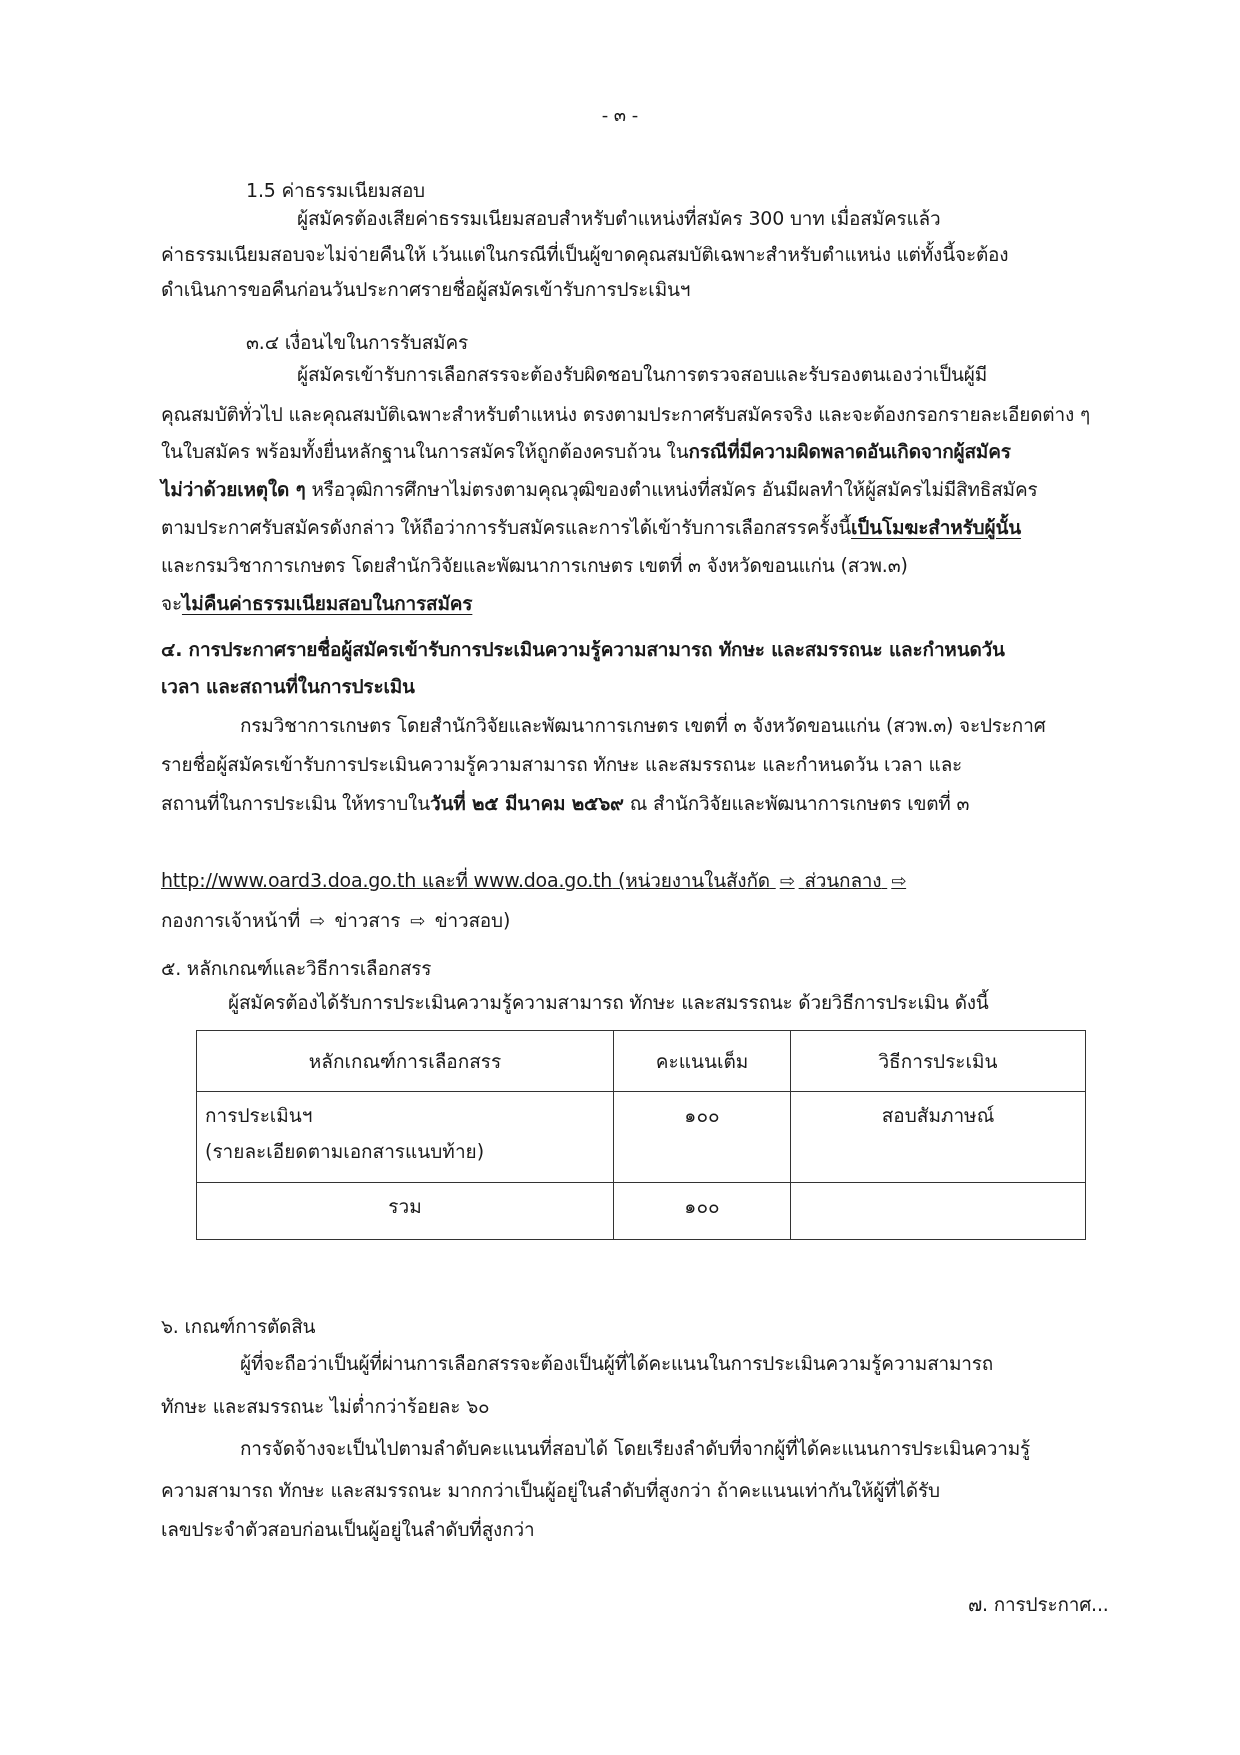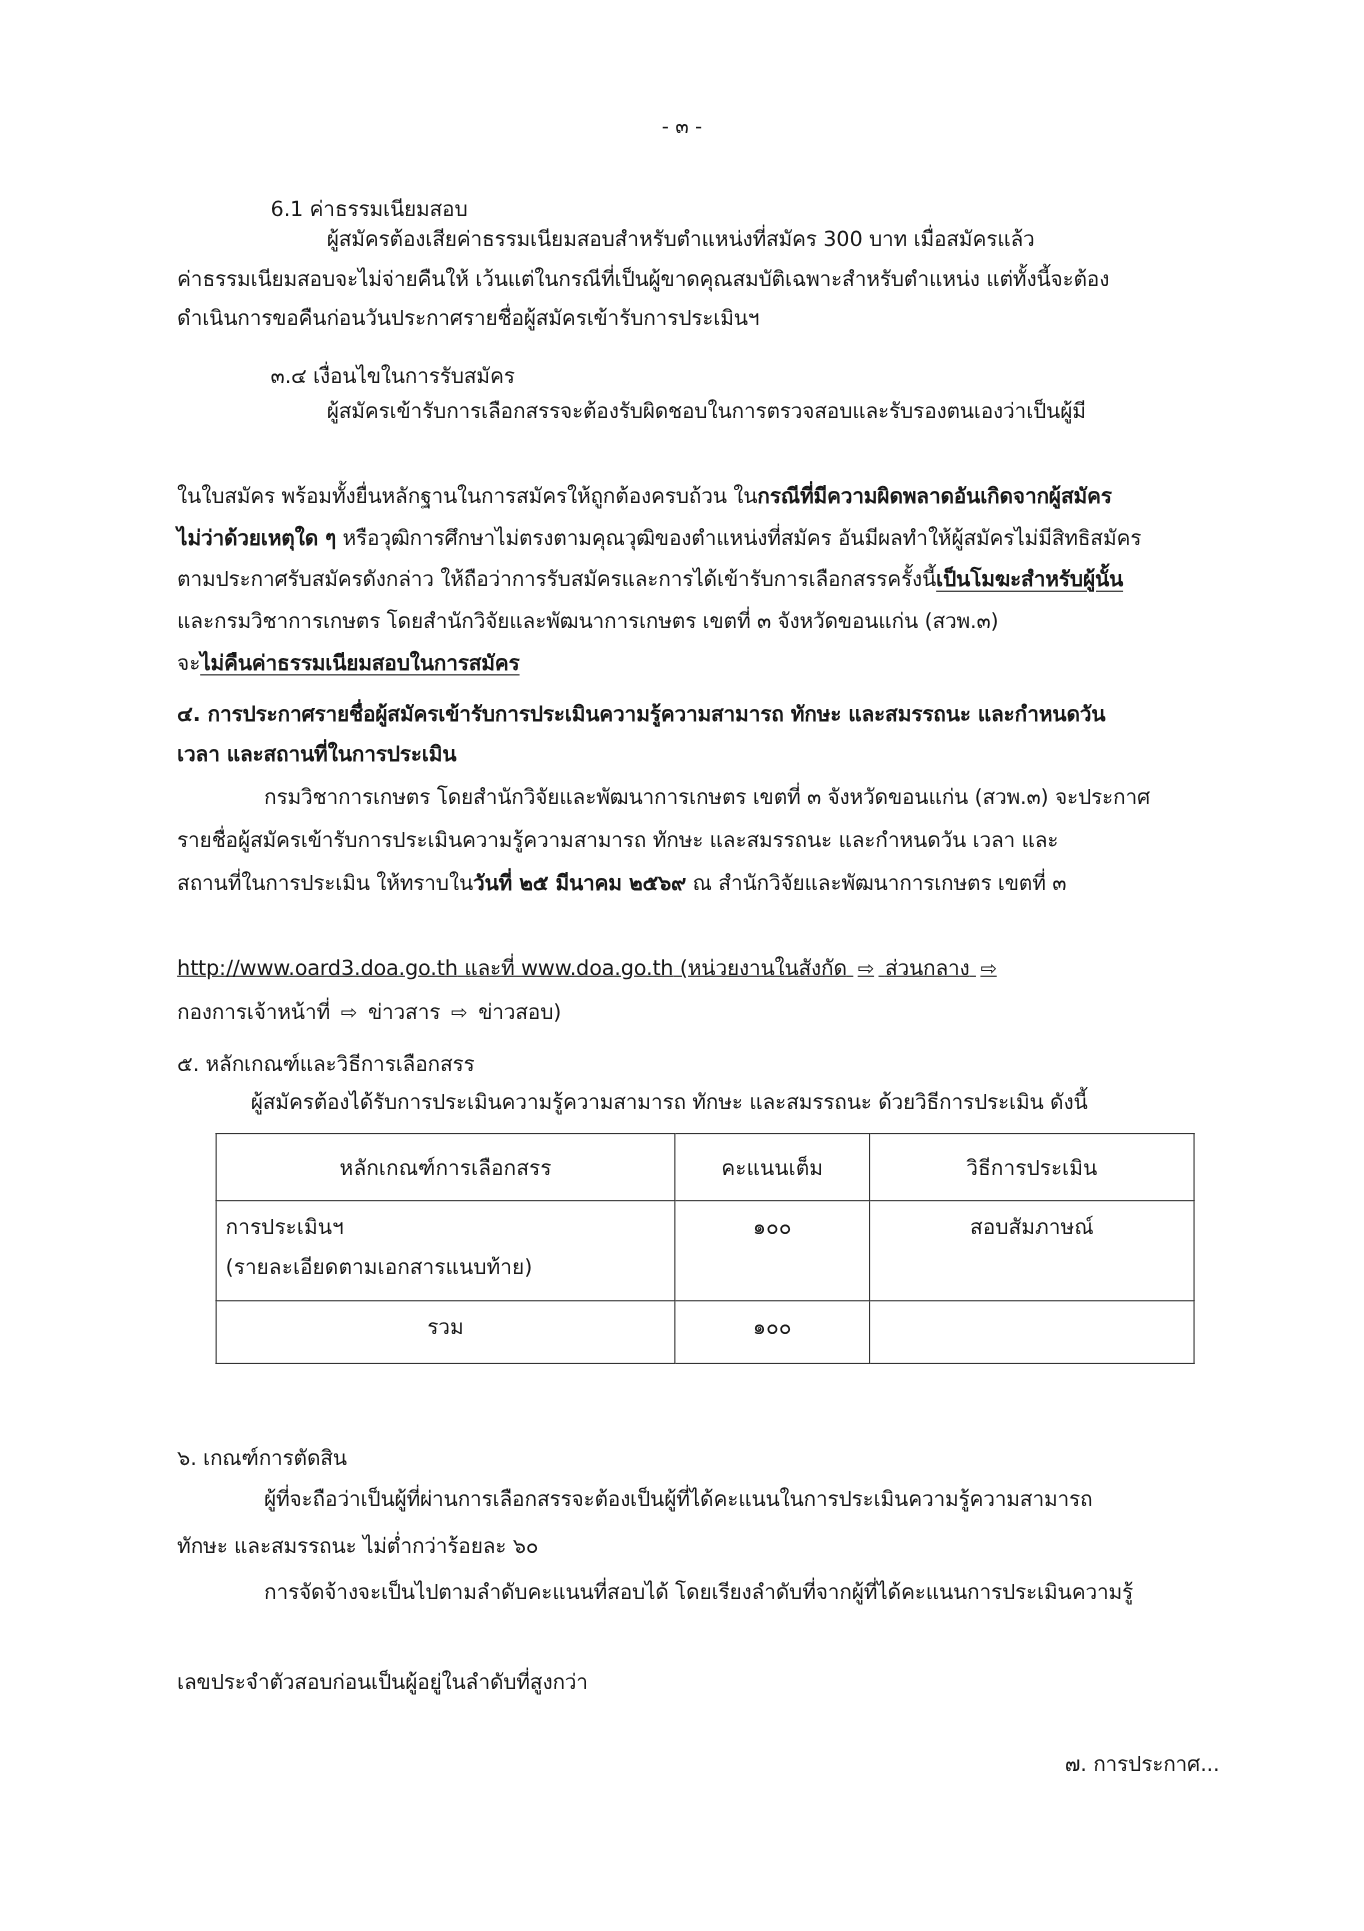--- a/index.html
+++ b/index.html
@@ -33,27 +33,28 @@
   .row-total td { height: 40px; }
   .arrow { font-size: 18px; padding: 0 4px; }
 </style>
 </head>
 <body>
 
 <div class="page">
 
   <div class="pageno">- ๓ -</div>
 
-  <div class="line" style="left:246px; top:176px;">6.1 ค่าธรรมเนียมสอบ</div>
+  <div class="line" style="left:246px; top:176px;">1.5 ค่าธรรมเนียมสอบ</div>
   <div class="line" style="left:297px; top:204px;">ผู้สมัครต้องเสียค่าธรรมเนียมสอบสำหรับตำแหน่งที่สมัคร 300 บาท  เมื่อสมัครแล้ว</div>
   <div class="line" style="left:161px; top:240px;">ค่าธรรมเนียมสอบจะไม่จ่ายคืนให้  เว้นแต่ในกรณีที่เป็นผู้ขาดคุณสมบัติเฉพาะสำหรับตำแหน่ง แต่ทั้งนี้จะต้อง</div>
   <div class="line" style="left:161px; top:275px;">ดำเนินการขอคืนก่อนวันประกาศรายชื่อผู้สมัครเข้ารับการประเมินฯ</div>
 
   <div class="line" style="left:246px; top:328px;">๓.๔ เงื่อนไขในการรับสมัคร</div>
   <div class="line" style="left:297px; top:360px;">ผู้สมัครเข้ารับการเลือกสรรจะต้องรับผิดชอบในการตรวจสอบและรับรองตนเองว่าเป็นผู้มี</div>
+  <div class="line" style="left:161px; top:400px;">คุณสมบัติทั่วไป และคุณสมบัติเฉพาะสำหรับตำแหน่ง ตรงตามประกาศรับสมัครจริง และจะต้องกรอกรายละเอียดต่าง ๆ</div>
   <div class="line" style="left:161px; top:437px;">
     <span>ในใบสมัคร พร้อมทั้งยื่นหลักฐานในการสมัครให้ถูกต้องครบถ้วน ใน</span><span class="bold">กรณีที่มีความผิดพลาดอันเกิดจากผู้สมัคร</span>
   </div>
   <div class="line" style="left:161px; top:475px;">
     <span class="bold">ไม่ว่าด้วยเหตุใด ๆ</span><span> หรือวุฒิการศึกษาไม่ตรงตามคุณวุฒิของตำแหน่งที่สมัคร อันมีผลทำให้ผู้สมัครไม่มีสิทธิสมัคร</span>
   </div>
   <div class="line" style="left:161px; top:513px;">
     <span>ตามประกาศรับสมัครดังกล่าว ให้ถือว่าการรับสมัครและการได้เข้ารับการเลือกสรรครั้งนี้</span><span class="bold u">เป็นโมฆะสำหรับผู้นั้น</span>
   </div>
   <div class="line" style="left:161px; top:551px;">และกรมวิชาการเกษตร โดยสำนักวิจัยและพัฒนาการเกษตร เขตที่ ๓ จังหวัดขอนแก่น (สวพ.๓)</div>
@@ -105,16 +106,17 @@
       <td class="c2">๑๐๐</td>
       <td class="c3"></td>
     </tr>
   </tbody>
     </table>
 
   <div class="line" style="left:161px; top:1312px;">๖. เกณฑ์การตัดสิน</div>
   <div class="line" style="left:240px; top:1349px;">ผู้ที่จะถือว่าเป็นผู้ที่ผ่านการเลือกสรรจะต้องเป็นผู้ที่ได้คะแนนในการประเมินความรู้ความสามารถ</div>
   <div class="line" style="left:161px; top:1392px;">ทักษะ และสมรรถนะ ไม่ต่ำกว่าร้อยละ ๖๐</div>
   <div class="line" style="left:240px; top:1434px;">การจัดจ้างจะเป็นไปตามลำดับคะแนนที่สอบได้ โดยเรียงลำดับที่จากผู้ที่ได้คะแนนการประเมินความรู้</div>
+  <div class="line" style="left:161px; top:1476px;">ความสามารถ ทักษะ และสมรรถนะ มากกว่าเป็นผู้อยู่ในลำดับที่สูงกว่า ถ้าคะแนนเท่ากันให้ผู้ที่ได้รับ</div>
   <div class="line" style="left:161px; top:1515px;">เลขประจำตัวสอบก่อนเป็นผู้อยู่ในลำดับที่สูงกว่า</div>
 
   <div class="line" style="left:968px; top:1590px;">๗. การประกาศ...</div>
 </div>
 
 </body></html>

